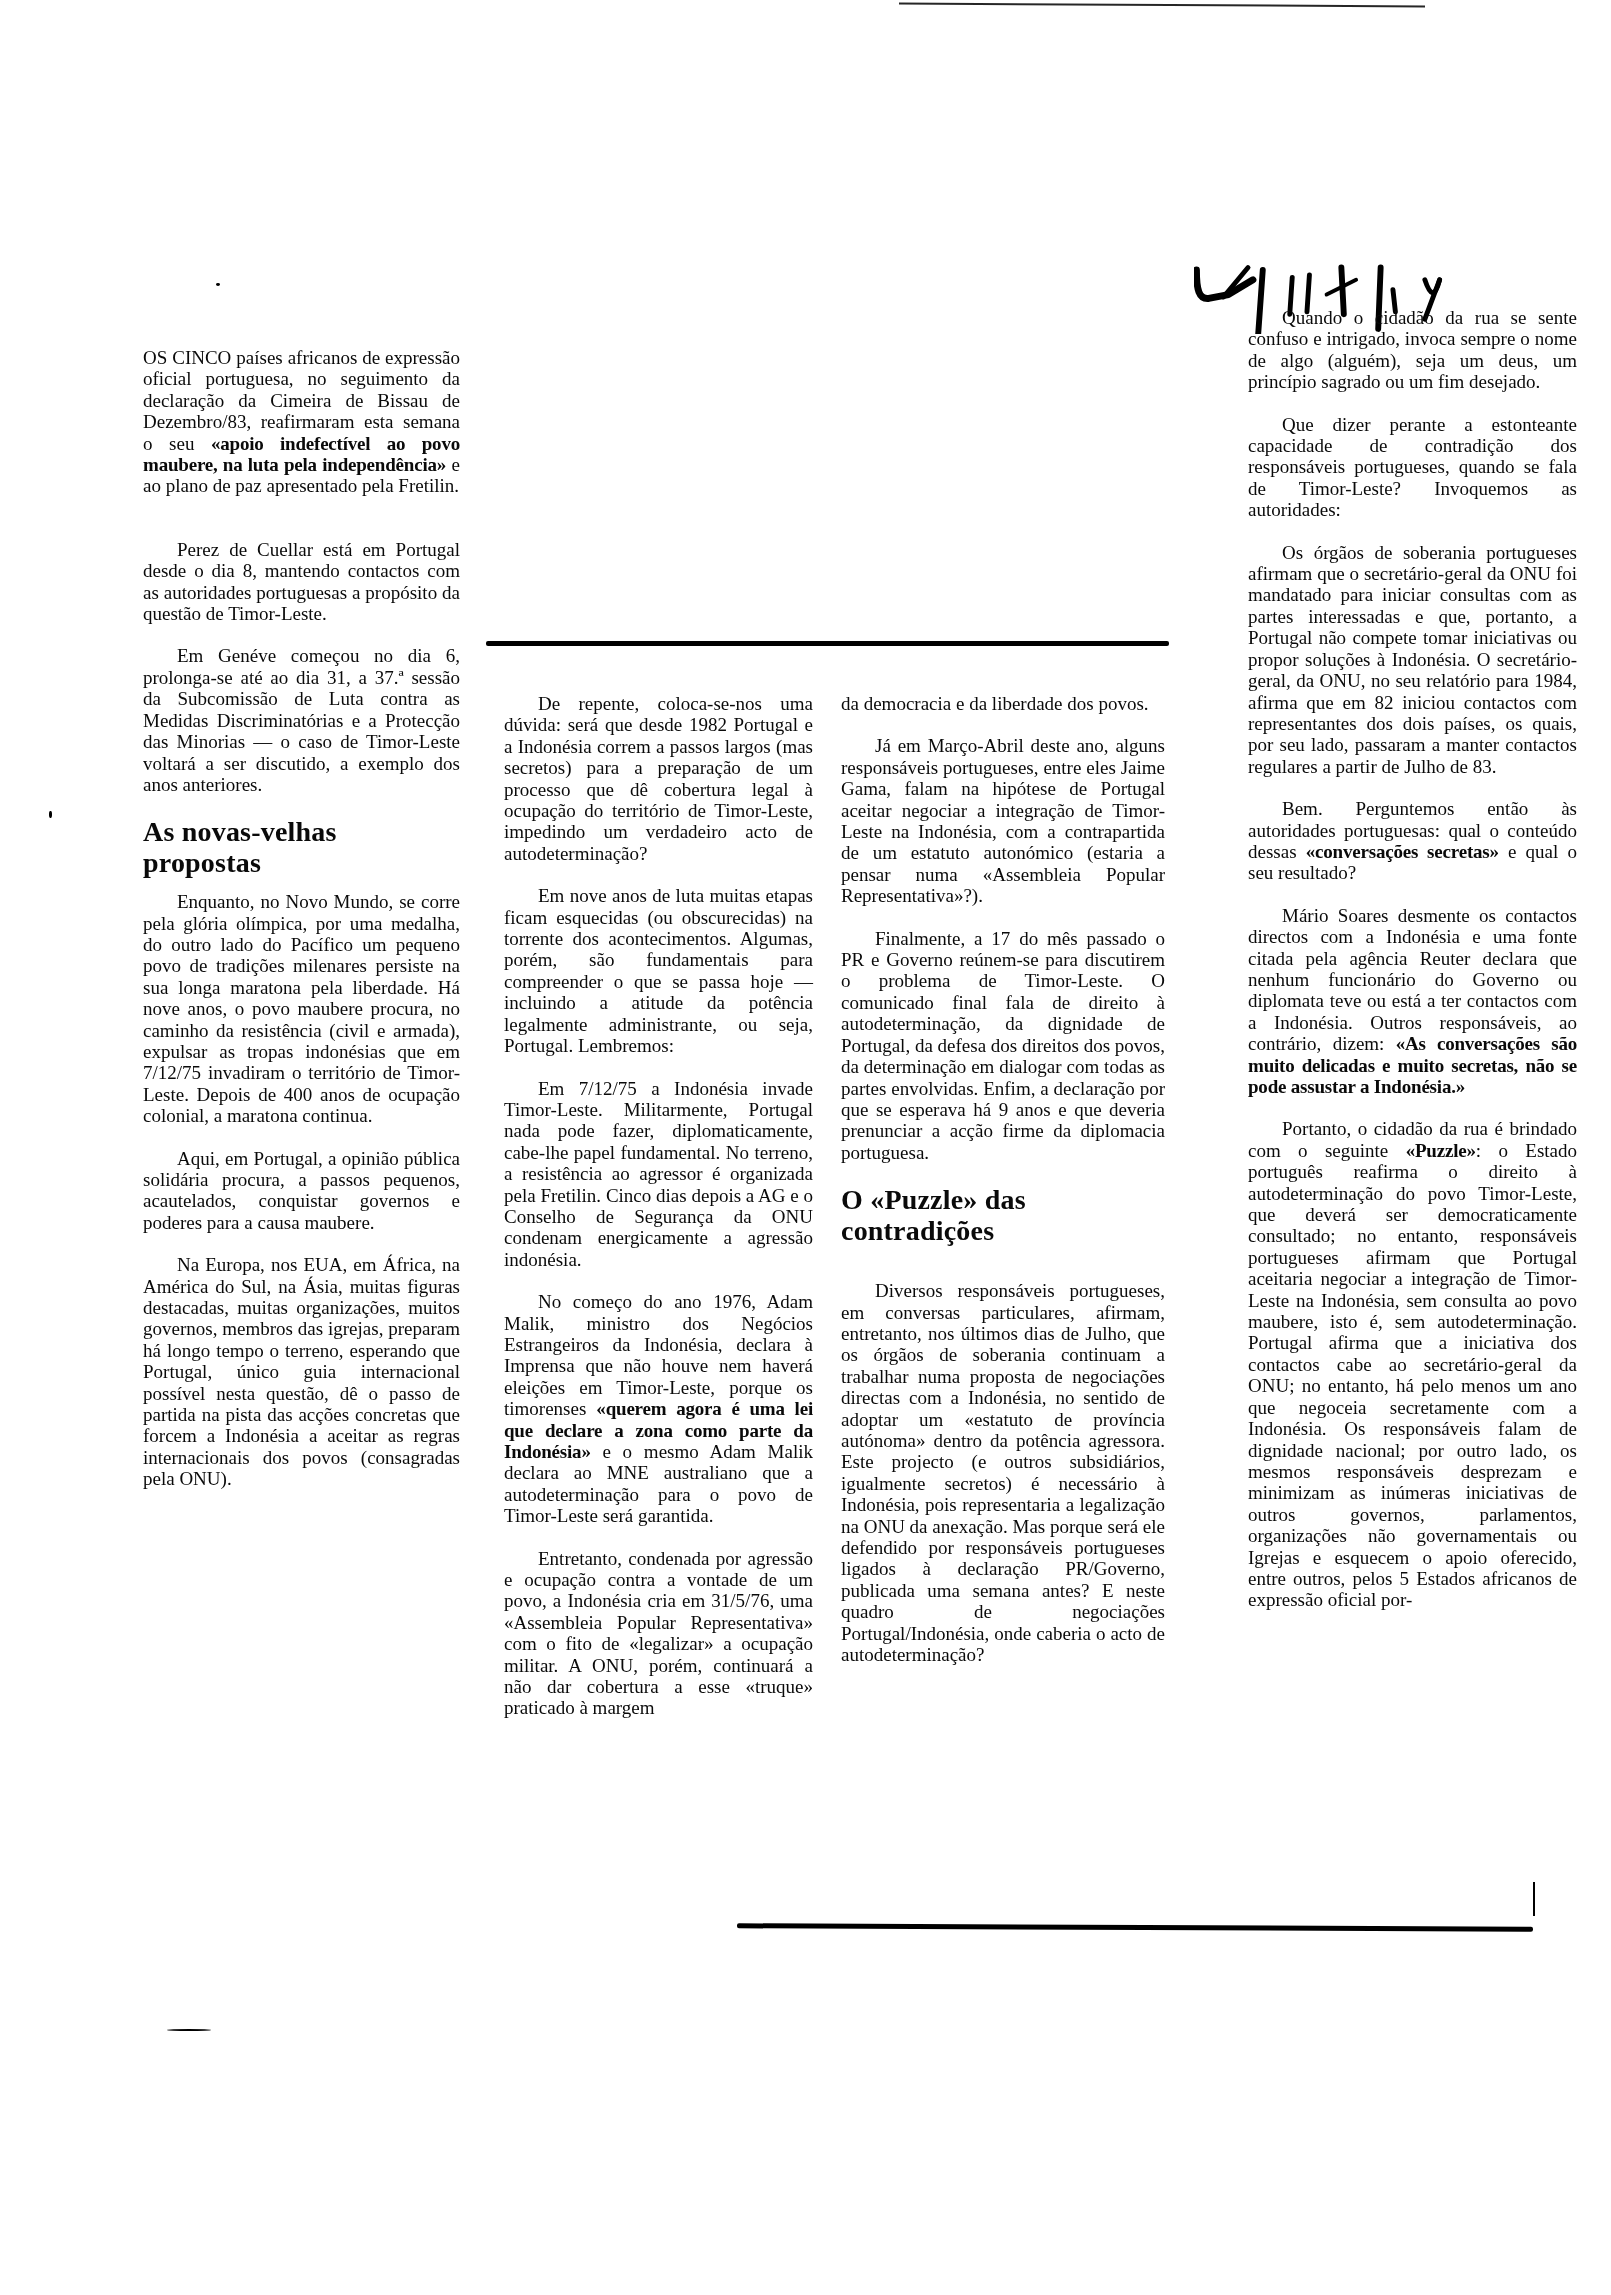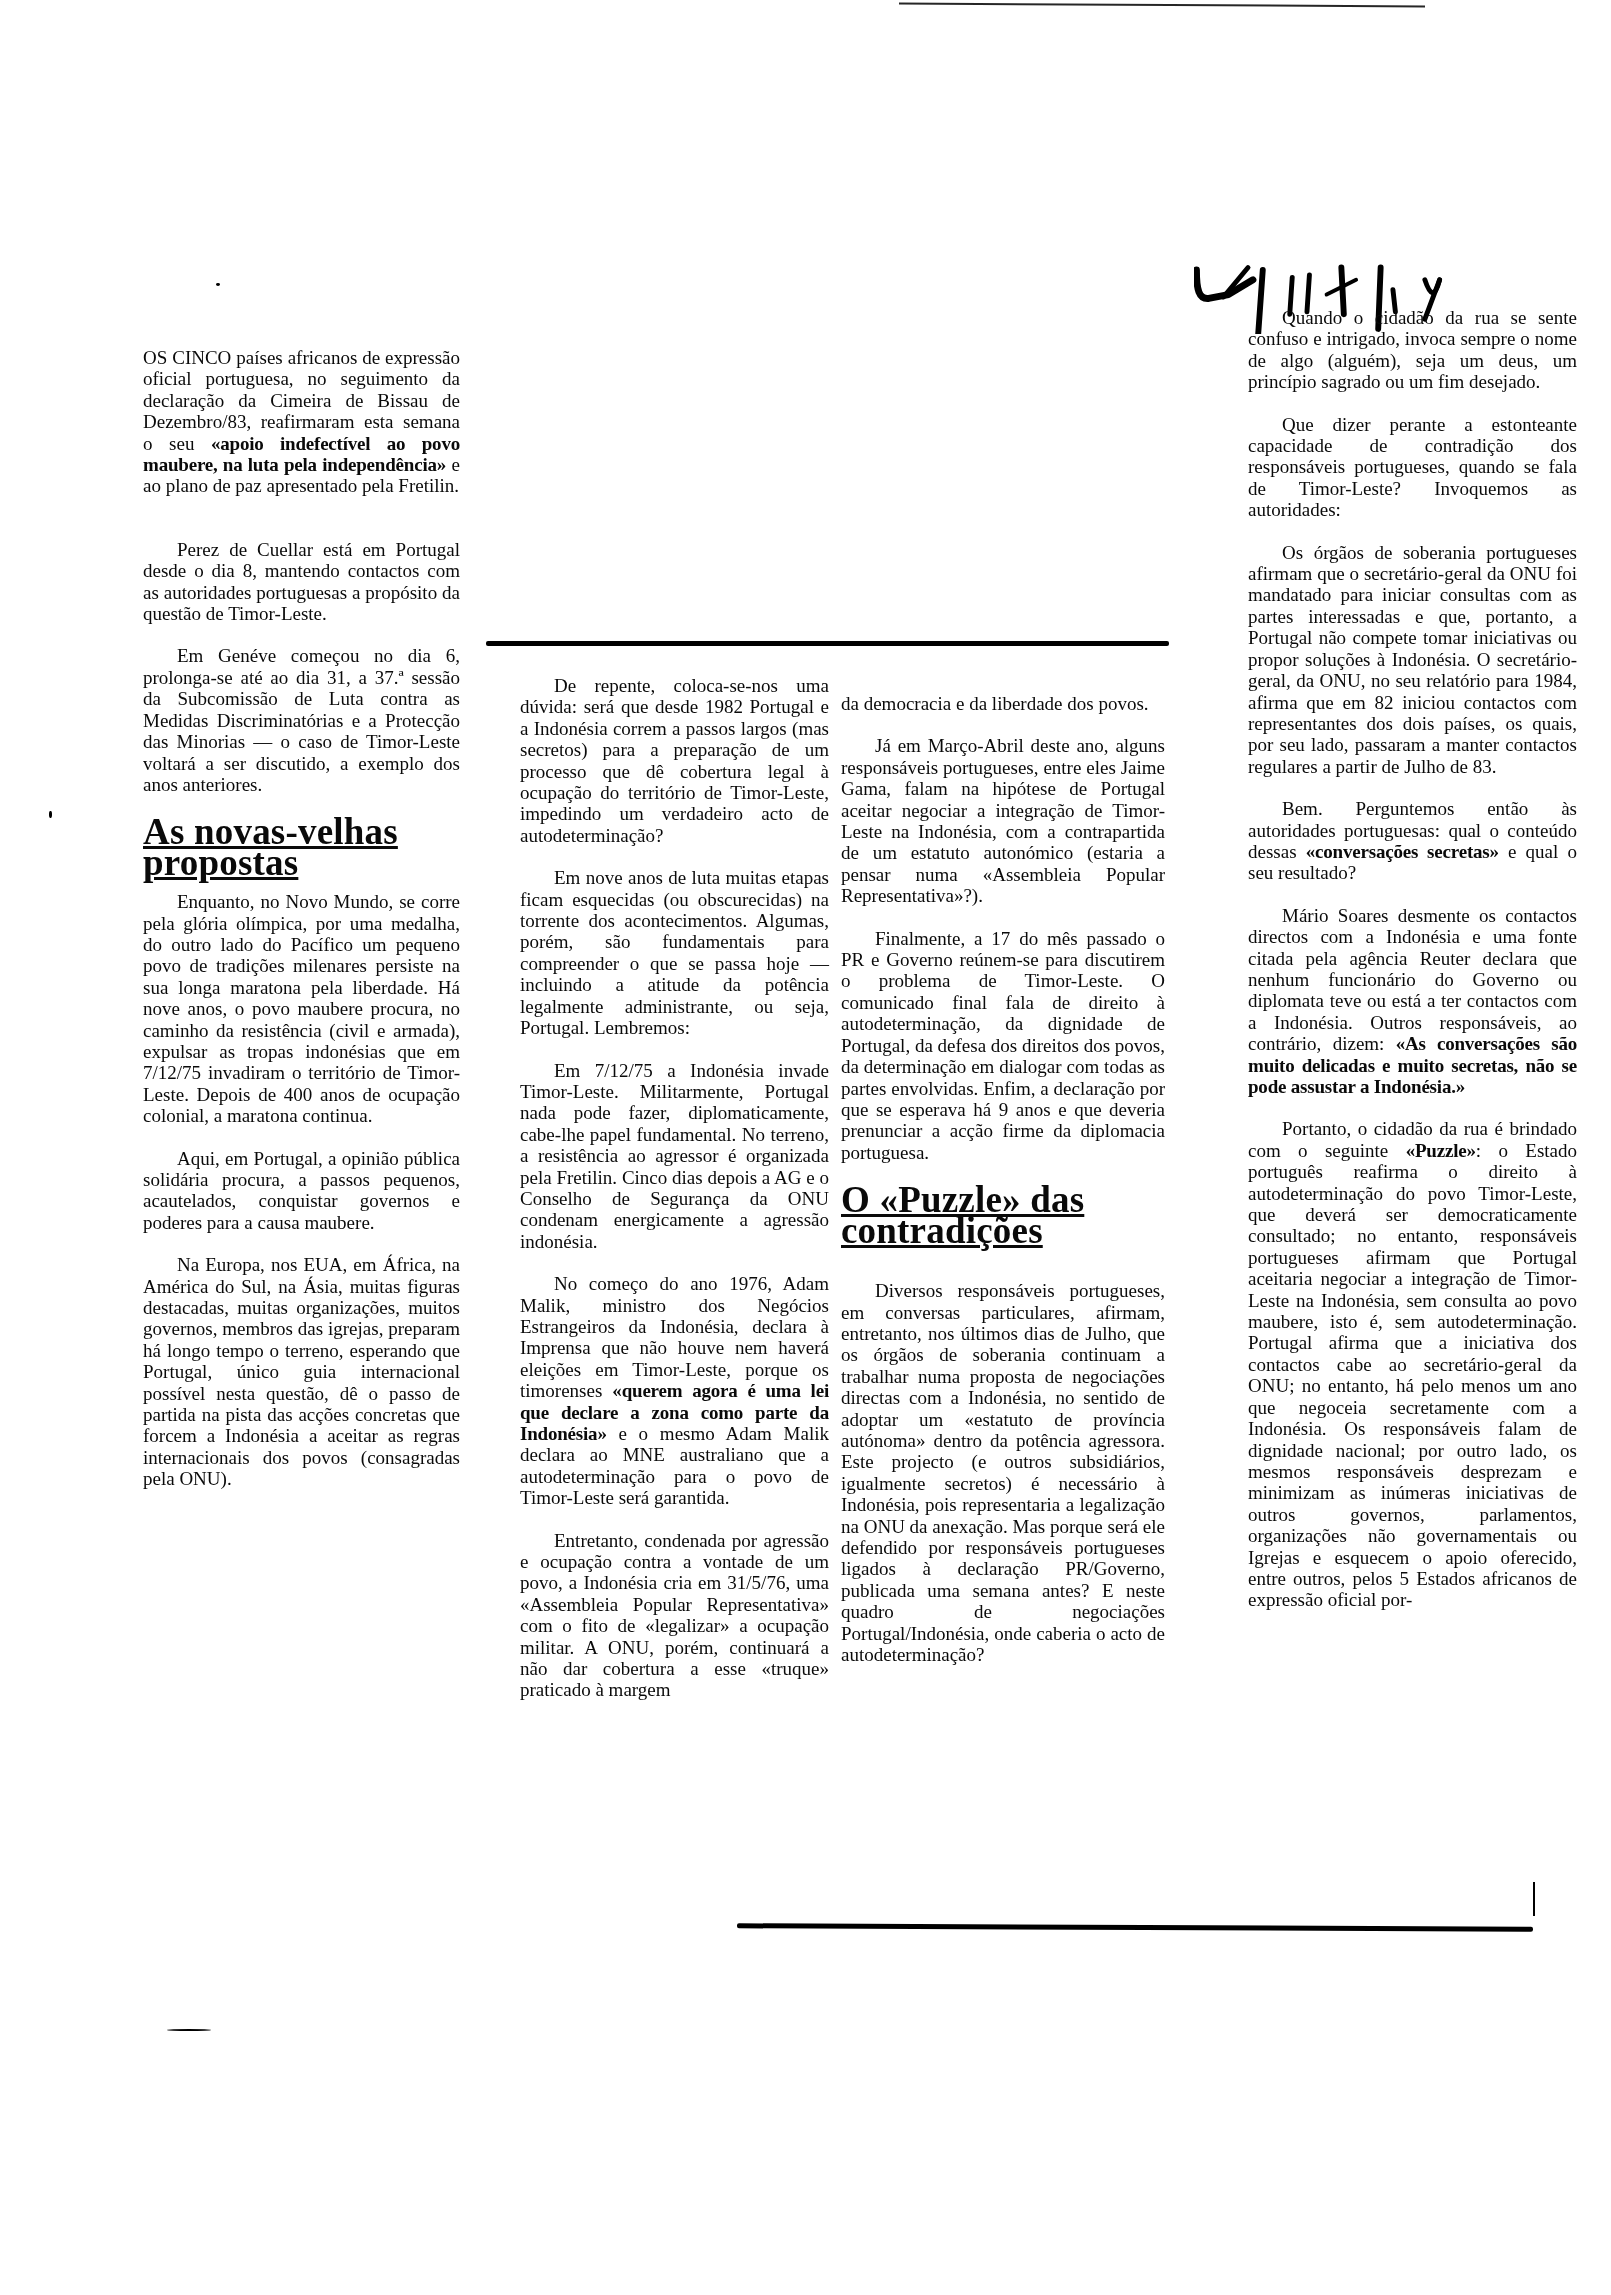--- a/index.html
+++ b/index.html
@@ -1,21 +1,21 @@
 <!DOCTYPE html>
 <html style="font-size:7.9px"><head>
 <meta charset="utf-8">
 <style>
   html, body { margin: 0; padding: 0; background: #ffffff; }
   body { width: 1612px; height: 2295px; position: relative; overflow: hidden; color: #0a0a0a; }
   .col { position: absolute; font-family: "Liberation Serif", "DejaVu Serif", serif; font-size: 19px; line-height: 21.4px; text-align: justify; hyphens: manual; }
   .col p { margin: 0 0 21px 0; text-indent: 34px; }
   .col p.noindent { text-indent: 0; }
   .col b.emph { font-weight: 900; letter-spacing: -0.2px; }
-  .heading { font-family: "Liberation Serif", "DejaVu Serif", serif; font-weight: 900; font-size: 37px; line-height: 31px; margin: 4.9px 0 12.8px 0; text-align: left; text-indent: 0; letter-spacing: 0.2px; text-decoration: underline; }
+  .heading { font-family: "Liberation Serif", "DejaVu Serif", serif; font-weight: 900; font-size: 28px; line-height: 31px; margin: 4.9px 0 12.8px 0; text-align: left; text-indent: 0; letter-spacing: 0.2px; }
   .rule { position: absolute; background: #000; }
   .handwriting { position: absolute; left: 1194px; top: 260px; width: 334px; height: 74px; }
   .speck { position: absolute; background: #000; border-radius: 50%; }
 </style>
 </head>
 <body>
 
 <div class="rule" style="left:899px; top:3.9px; width:526px; height:2px; transform: rotate(0.3deg); opacity:0.85;"></div>
 
 <div class="rule" style="left:486px; top:641px; width:683px; height:5.4px; border-radius:2px;"></div>
@@ -43,21 +43,21 @@
 <div class="col" style="left:143px; top:303px; width:317px;margin-top:44px;">
   <p class="noindent"><span>OS CINCO países africanos de expressão oficial portuguesa, no seguimento da declaração da Cimeira de Bissau de Dezembro/83, reafirmaram esta semana o seu </span><b class="emph">«apoio indefectível ao povo maubere, na luta pela independência»</b><span> e ao plano de paz apresentado pela Fretilin.</span></p>
   <p style="margin-top:42px;">Perez de Cuellar está em Portugal desde o dia 8, mantendo contactos com as autoridades portuguesas a propósito da questão de Timor-Leste.</p>
   <p>Em Genéve começou no dia 6, prolonga-se até ao dia 31, a 37.ª sessão da Subcomissão de Luta contra as Medidas Discriminatórias e a Protecção das Minorias — o caso de Timor-Leste voltará a ser discutido, a exemplo dos anos anteriores.</p>
   <div class="heading">As novas-velhas propostas</div>
   <p>Enquanto, no Novo Mundo, se corre pela glória olímpica, por uma medalha, do outro lado do Pacífico um pequeno povo de tradições milenares persiste na sua longa maratona pela liberdade. Há nove anos, o povo maubere procura, no caminho da resistência (civil e armada), expulsar as tropas indonésias que em 7/12/75 invadiram o território de Timor-Leste. Depois de 400 anos de ocupação colonial, a maratona continua.</p>
   <p>Aqui, em Portugal, a opinião pública solidária procura, a passos pequenos, acautelados, conquistar governos e poderes para a causa maubere.</p>
   <p>Na Europa, nos EUA, em África, na América do Sul, na Ásia, muitas figuras destacadas, muitas organizações, muitos governos, membros das igrejas, preparam há longo tempo o terreno, esperando que Portugal, único guia internacional possível nesta questão, dê o passo de partida na pista das acções concretas que forcem a Indonésia a aceitar as regras internacionais dos povos (consagradas pela ONU).</p>
 </div>
 
-<div class="col" style="left:504px; top:675px; width:309px;margin-left:16px;">
+<div class="col" style="left:504px; top:693px; width:309px;">
   <p>De repente, coloca-se-nos uma dúvida: será que desde 1982 Portugal e a Indonésia correm a passos largos (mas secretos) para a preparação de um processo que dê cobertura legal à ocupação do território de Timor-Leste, impedindo um verdadeiro acto de autodeterminação?</p>
   <p>Em nove anos de luta muitas etapas ficam esquecidas (ou obscurecidas) na torrente dos acontecimentos. Algumas, porém, são fundamentais para compreender o que se passa hoje — incluindo a atitude da potência legalmente administrante, ou seja, Portugal. Lembremos:</p>
   <p>Em 7/12/75 a Indonésia invade Timor-Leste. Militarmente, Portugal nada pode fazer, diplomaticamente, cabe-lhe papel fundamental. No terreno, a resistência ao agressor é organizada pela Fretilin. Cinco dias depois a AG e o Conselho de Segurança da ONU condenam energicamente a agressão indonésia.</p>
   <p><span>No começo do ano 1976, Adam Malik, ministro dos Negócios Estrangeiros da Indonésia, declara à Imprensa que não houve nem haverá eleições em Timor-Leste, porque os timorenses </span><b class="emph">«querem agora é uma lei que declare a zona como parte da Indonésia»</b><span> e o mesmo Adam Malik declara ao MNE australiano que a autodeterminação para o povo de Timor-Leste será garantida.</span></p>
   <p>Entretanto, condenada por agressão e ocupação contra a vontade de um povo, a Indonésia cria em 31/5/76, uma «Assembleia Popular Representativa» com o fito de «legalizar» a ocupação militar. A ONU, porém, continuará a não dar cobertura a esse «truque» praticado à margem</p>
 </div>
 
 <div class="col" style="left:841px; top:693px; width:324px;">
   <p class="noindent">da democracia e da liberdade dos povos.</p>
   <p>Já em Março-Abril deste ano, alguns responsáveis portugueses, entre eles Jaime Gama, falam na hipótese de Portugal aceitar negociar a integração de Timor-Leste na Indonésia, com a contrapartida de um estatuto autonómico (estaria a pensar numa «Assembleia Popular Representativa»?).</p>

